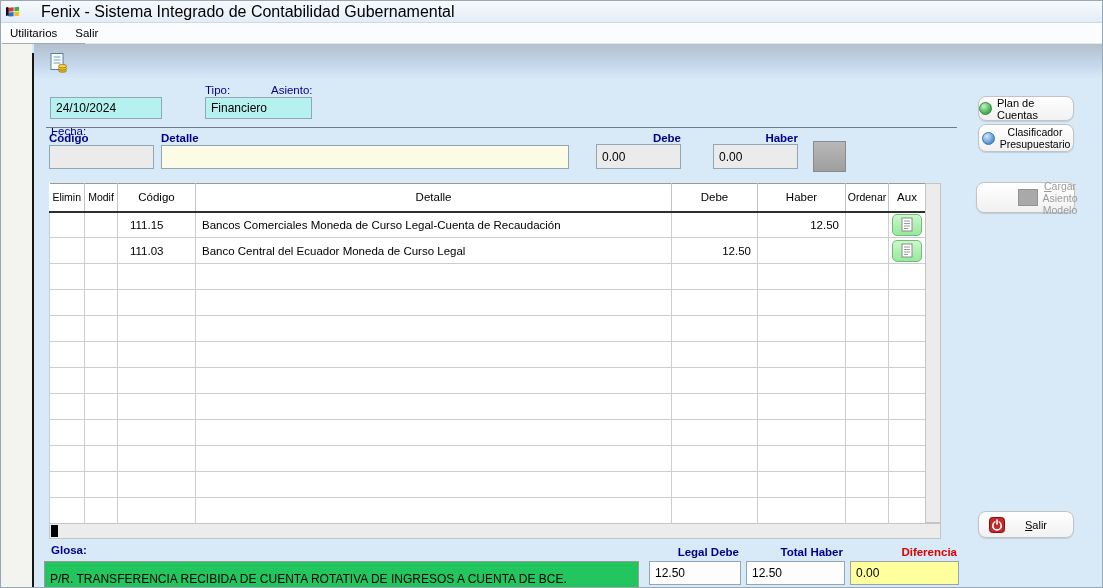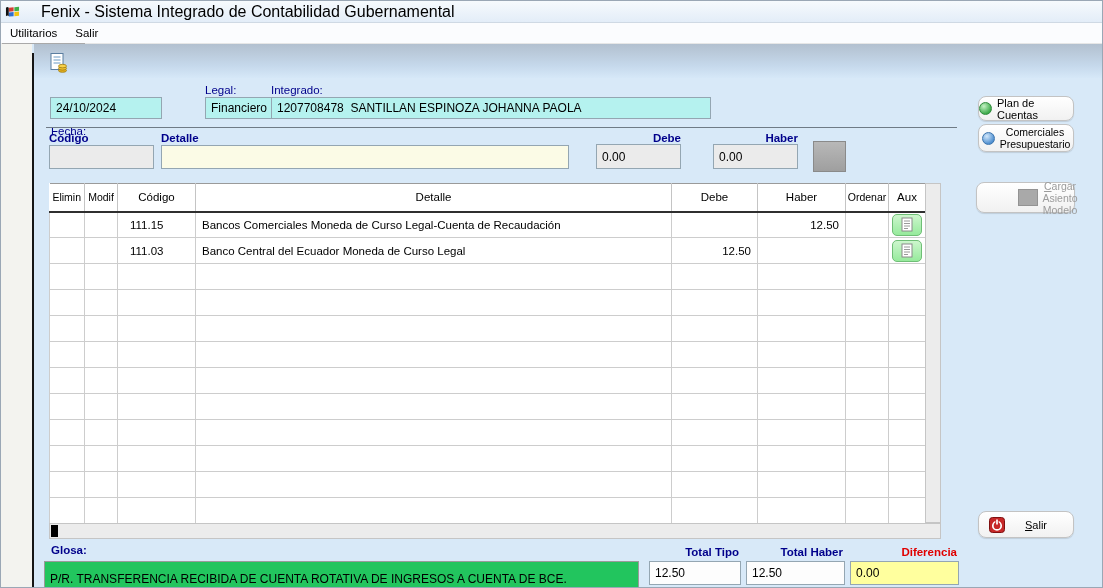--- a/index.html
+++ b/index.html
@@ -114,25 +114,24 @@
         <ellipse cx="15.5" cy="18.5" rx="4" ry="1.8" fill="#e8b21f" stroke="#9c7a10" stroke-width="0.8"></ellipse>
         <ellipse cx="15.5" cy="16.3" rx="4" ry="1.8" fill="#f3c330" stroke="#9c7a10" stroke-width="0.8"></ellipse>
         <ellipse cx="15.5" cy="14.1" rx="4" ry="1.8" fill="#f8d14a" stroke="#9c7a10" stroke-width="0.8"></ellipse>
       </svg>
     </span>
   </div>
 
   <span class="lbl" style="left:50px;top:83px;margin-top:41px;">Fecha:</span>
   <input class="tb cyan" style="left: 49px; top: 96px; width: 112px; height: 22px;" readonly="" value="24/10/2024">
 
-  <span class="lbl" style="left:204px;top:83px;">Legal:</span>
+  <span class="lbl" style="left:204px;top:83px;">Tipo:</span>
   <input class="tb cyan" style="left: 204px; top: 96px; width: 107px; height: 22px;" readonly="" value="Financiero">
 
-  <span class="lbl" style="left:270px;top:83px;">Integrado:</span>
-  <input class="tb cyan" style="left: 270px; top: 96px; width: 440px; height: 22px;" readonly="" value="1207708478  SANTILLAN ESPINOZA JOHANNA PAOLA">
+  <span class="lbl" style="left:270px;top:83px;">Asiento:</span>
 
   <div class="sep"></div>
 
   <span class="lbl b" style="left:48px;top:131px;">Código</span>
   <input class="tb gray" style="left: 48px; top: 144px; width: 105px; height: 24px;" value="">
 
   <span class="lbl b" style="left:160px;top:131px;">Detalle</span>
   <input class="tb yellow" style="left: 160px; top: 144px; width: 408px; height: 24px;" value="">
 
   <span class="lbl b" style="left:595px;top:131px;width:85px;text-align:right;">Debe</span>
@@ -314,21 +313,21 @@
   </div>
 
   <div class="sbtn" style="left:977px;top:95px;width:96px;height:25px;">
     <span class="sphere green"></span>
     <span>Plan de Cuentas</span>
   </div>
 
   <div class="sbtn" style="left:977px;top:123px;width:96px;height:28px;">
     <span class="sphere blue"></span>
     <span class="two-line">
-      <span>Comerciales</span><br>
+      <span>Clasificador</span><br>
       <span>Presupuestario</span>
     </span>
   </div>
 
   <div class="sbtn disabled" style="left:975px;top:181px;width:99px;height:31px;">
     <span class="graysq-sm"></span>
     <span class="two-line" style="width:62px;"><span class="u">C</span><span>argar Asiento Modelo</span></span>
   </div>
 
   <div class="sbtn" style="left:977px;top:510px;width:96px;height:27px;justify-content:flex-start;padding-left:10px;gap:20px;">
@@ -339,21 +338,21 @@
         <line x1="8" y1="2.2" x2="8" y2="8" stroke="#c62828" stroke-width="3.4"></line>
         <line x1="8" y1="2.6" x2="8" y2="7.6" stroke="#fff" stroke-width="1.7"></line>
       </svg>
     </span>
     <span><span class="u">S</span><span>alir</span></span>
   </div>
 
   <span class="lbl b" style="left:50px;top:543px;">Glosa:</span>
   <input class="tb gray" style="left: 43px; top: 560px; width: 595px; height: 35px; background: #22c55e; border-color: rgb(154, 154, 154);" value="P/R. TRANSFERENCIA RECIBIDA DE CUENTA ROTATIVA DE INGRESOS A CUENTA DE BCE.">
 
-  <span class="totlbl" style="left:648px;top:545px;width:90px;">Total Tipo</span>
+  <span class="totlbl" style="left:648px;top:545px;width:90px;">Legal Debe</span>
   <input class="tb white right" style="left: 648px; top: 560px; width: 92px; height: 24px;" readonly="" value="12.50">
 
   <span class="totlbl" style="left:745px;top:545px;width:97px;">Total Haber</span>
   <input class="tb white right" style="left: 745px; top: 560px; width: 99px; height: 24px;" readonly="" value="12.50">
 
   <span class="totlbl" style="left:849px;top:545px;width:107px;color:#e00000;">Diferencia</span>
   <input class="tb amber right" style="left: 849px; top: 560px; width: 109px; height: 24px;" readonly="" value="0.00">
 
 </div>
 

